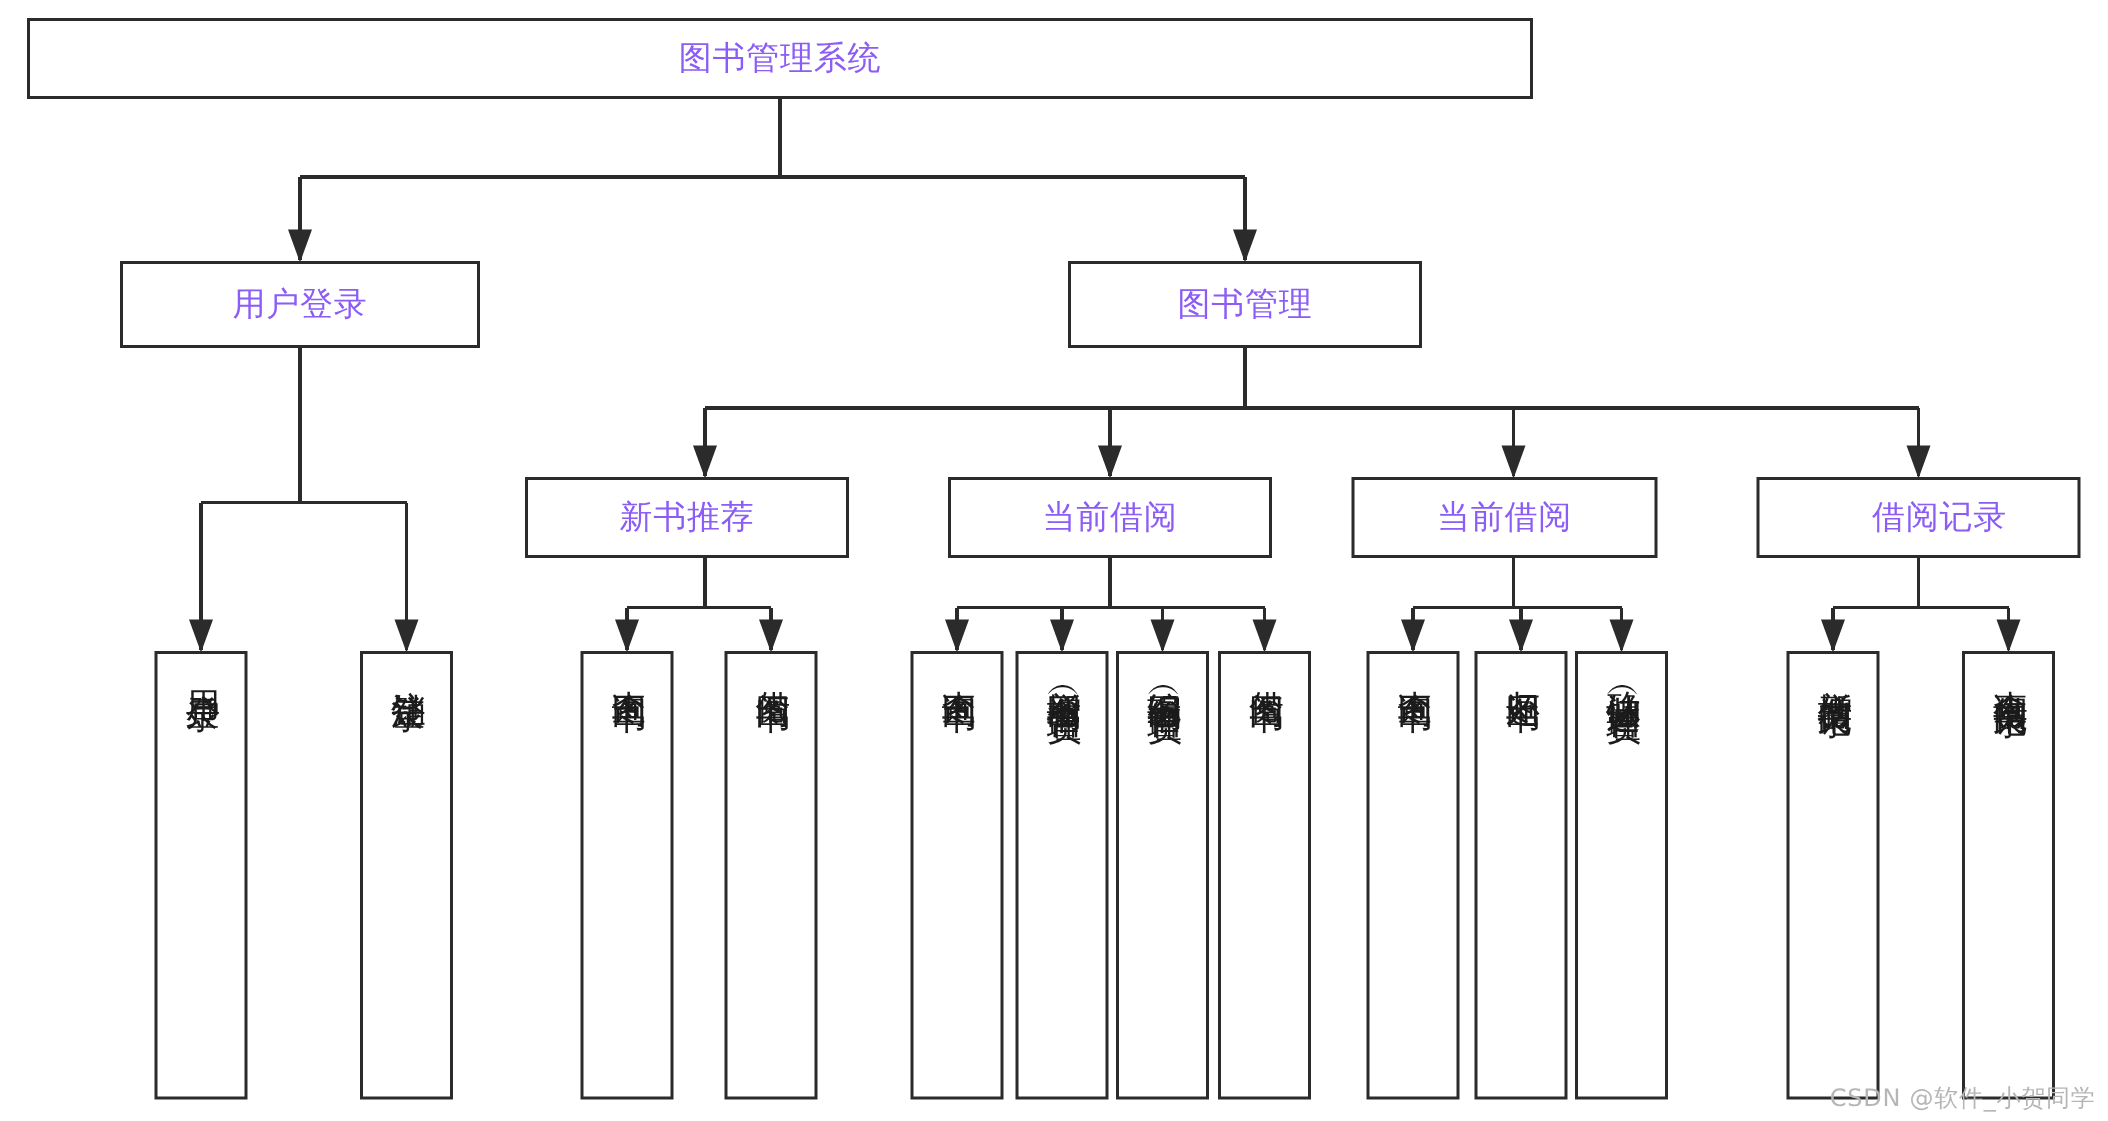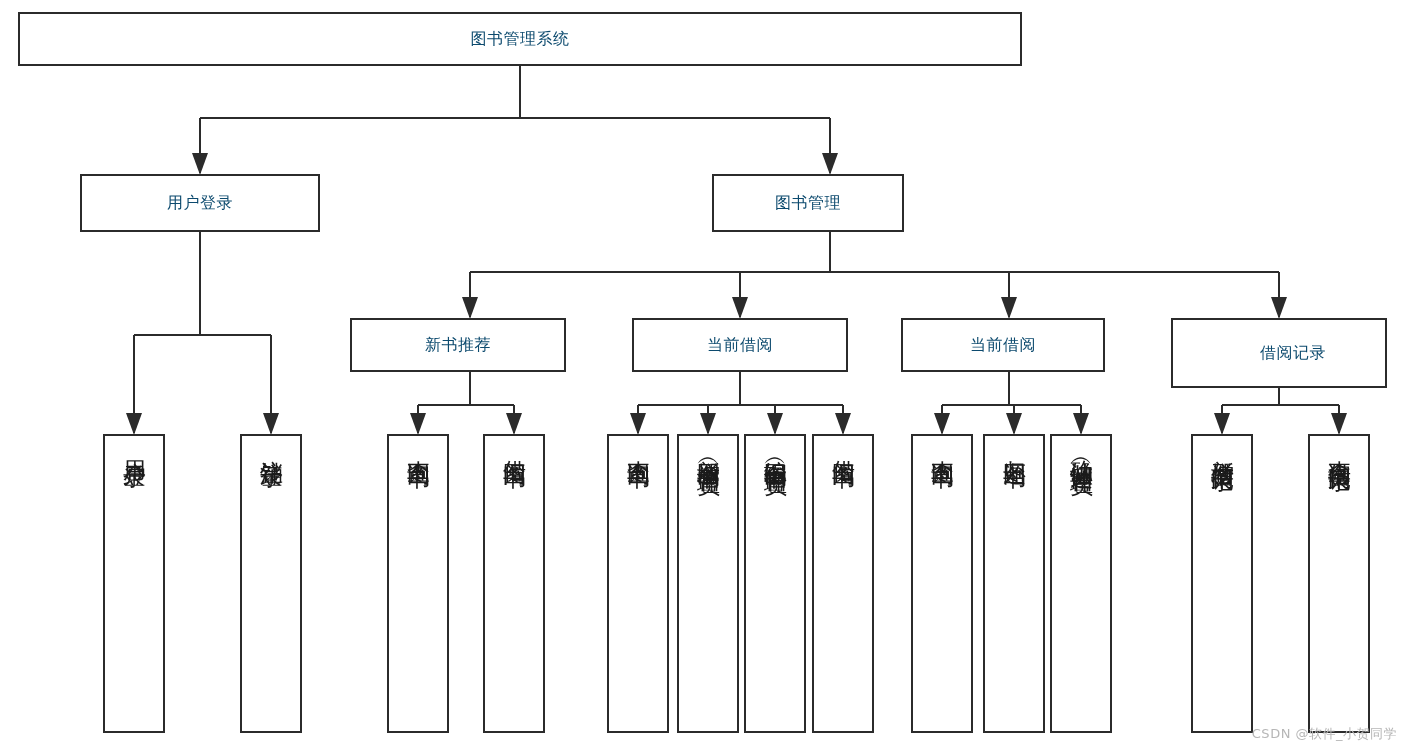--- a/index.html
+++ b/index.html
@@ -28,22 +28,22 @@
     position: absolute;
     box-sizing: border-box;
     background: #ffffff;
     border: 2px solid #2b2b2b;
     display: flex;
     align-items: center;
     justify-content: center;
     z-index: 2;
   }
   .node.horiz {
-    font-size: 16px;
-    color: #0c4a6e;
+    font-size: 22px;
+    color: #8b5cf6;
     letter-spacing: 0.5px;
   }
   .node.vert {
     align-items: flex-start;
     padding-top: 6px;
   }
   .vlabel {
     writing-mode: vertical-rl;
     text-orientation: upright;
     font-size: 23px;
@@ -53,21 +53,21 @@
     white-space: nowrap;
     text-align: center;
   }
   .hlabel {
     white-space: nowrap;
   }
   #watermark {
     position: absolute;
     right: 8px;
     bottom: 4px;
-    font-size: 13px;
+    font-size: 16px;
     color: #b6b6b6;
     z-index: 5;
     white-space: nowrap;
     letter-spacing: 0.5px;
   }
 </style>
 </head>
 <body>
 
 <div id="canvas">
@@ -125,33 +125,33 @@
       <line x1="1339" y1="405" x2="1339" y2="433" stroke="#2b2b2b" stroke-width="2.4" shape-rendering="crispEdges"></line>
       <polygon points="1331,413 1347,413 1339,435" fill="#2b2b2b"></polygon>
     </svg>
   <div id="nodes-layer">
       <div class="node horiz" style="left: 18px; top: 12px; width: 1004px; height: 54px;">
         <span class="hlabel">图书管理系统</span>
       </div>
       <div class="node horiz" style="left: 80px; top: 174px; width: 240px; height: 58px;">
         <span class="hlabel">用户登录</span>
       </div>
-      <div class="node horiz" style="left: 712px; top: 174px; width: 192px; height: 58px;">
+      <div class="node horiz" style="left: 712px; top: 174px; width: 236px; height: 58px;">
         <span class="hlabel">图书管理</span>
       </div>
       <div class="node horiz" style="left: 350px; top: 318px; width: 216px; height: 54px;">
         <span class="hlabel">新书推荐</span>
       </div>
       <div class="node horiz" style="left: 632px; top: 318px; width: 216px; height: 54px;">
         <span class="hlabel">当前借阅</span>
       </div>
       <div class="node horiz" style="left: 901px; top: 318px; width: 204px; height: 54px;">
         <span class="hlabel">当前借阅</span>
       </div>
-      <div class="node horiz" style="left: 1171px; top: 318px; width: 216px; height: 70px; padding-left: 28px;">
+      <div class="node horiz" style="left: 1171px; top: 318px; width: 216px; height: 54px; padding-left: 28px;">
         <span class="hlabel">借阅记录</span>
       </div>
       <div class="node vert" style="left: 103px; top: 434px; width: 62px; height: 299px;">
         <span class="vlabel">用户登录</span>
       </div>
       <div class="node vert" style="left: 240px; top: 434px; width: 62px; height: 299px;">
         <span class="vlabel">注销登录</span>
       </div>
       <div class="node vert" style="left: 387px; top: 434px; width: 62px; height: 299px;">
         <span class="vlabel">查询图书</span>

